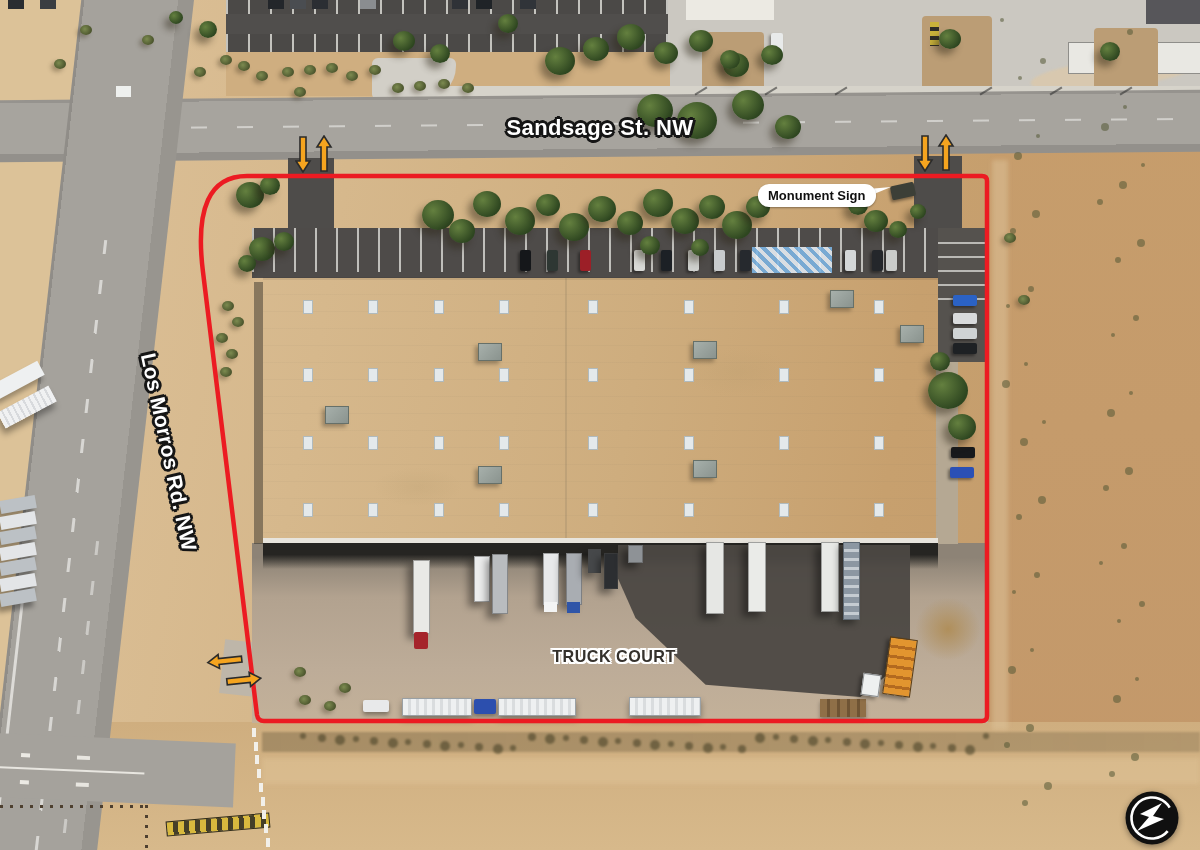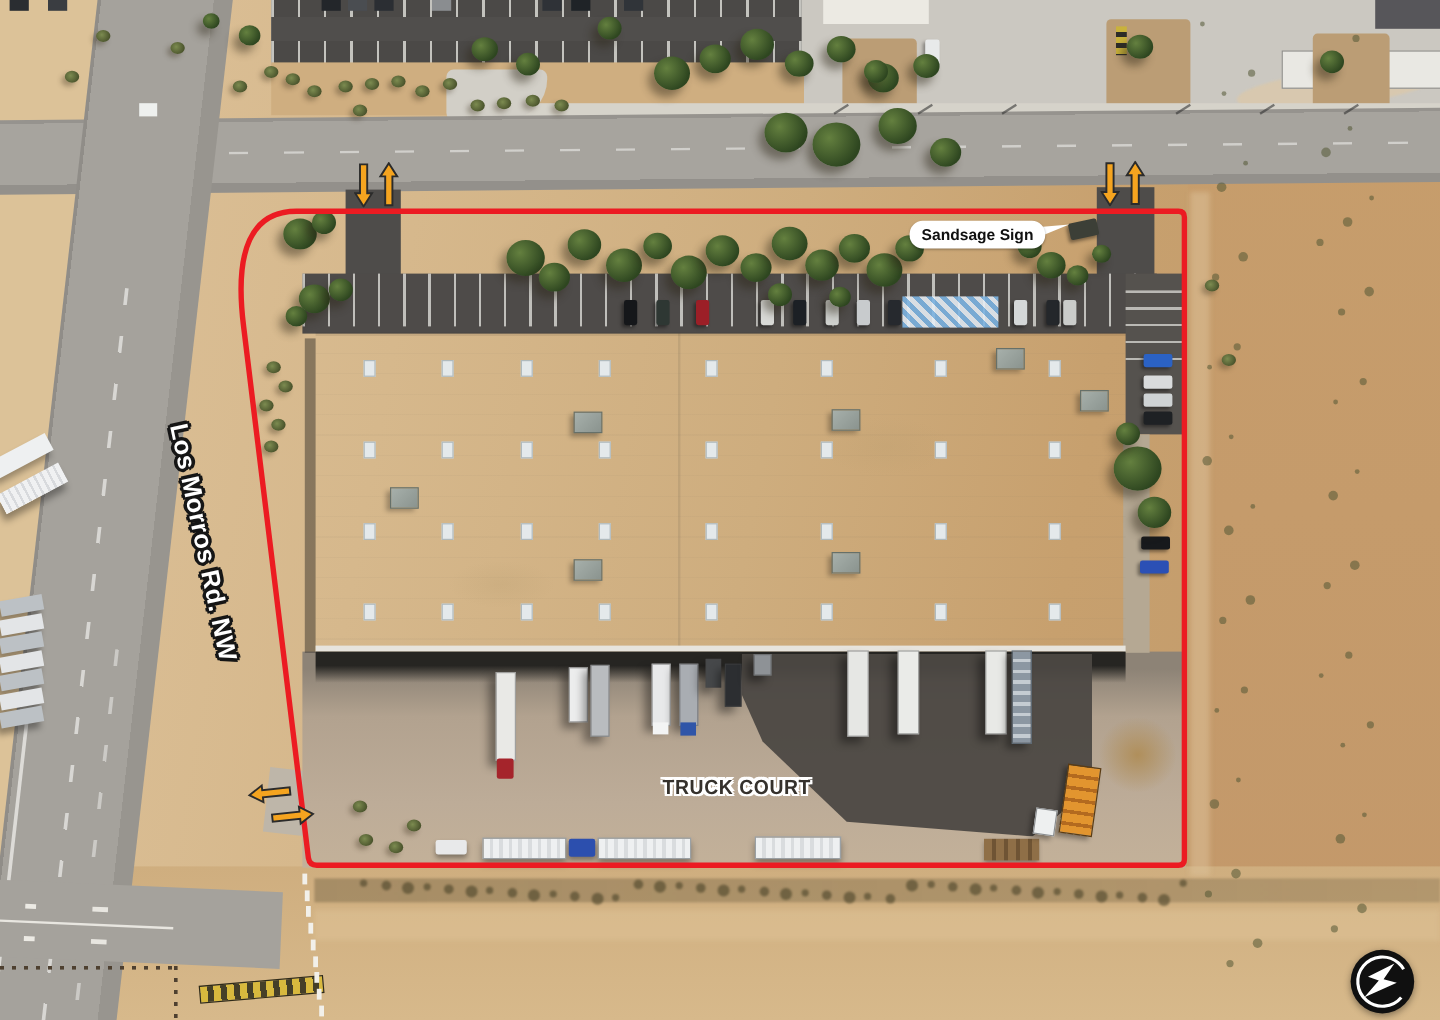--- a/index.html
+++ b/index.html
@@ -109,23 +109,24 @@
   </svg>
   <svg class="a" width="40" height="38" viewBox="0 0 40 38" style="left:917px;top:134px;z-index:40">
     <path d="M8 37 L1 26 H5 V2 H11 V26 H15 Z" fill="#F5A41F" stroke="#2B2B2B" stroke-width="1.6"></path>
     <path transform="translate(21,0)" d="M8 1 L15 12 H11 V36 H5 V12 H1 Z" fill="#F5A41F" stroke="#2B2B2B" stroke-width="1.6"></path>
   </svg>
   <svg class="a" width="56" height="44" viewBox="0 0 56 44" style="left:206px;top:650px;transform:rotate(-6deg);z-index:40">
     <path d="M3 10 L14 3 V7 H37 V13 H14 V17 Z" fill="#F5A41F" stroke="#2B2B2B" stroke-width="1.6"></path>
     <path transform="translate(10,21)" d="M44 10 L33 3 V7 H10 V13 H33 V17 Z" fill="#F5A41F" stroke="#2B2B2B" stroke-width="1.6"></path>
   </svg>
 
+  <div class="street" style="left:600px;top:128px;transform:translate(-50%,-50%)">Sandsage St. NW</div>
   <div class="street" style="left:169px;top:452px;font-size:21px;transform:translate(-50%,-50%) rotate(78deg)">Los Morros Rd. NW</div>
   <div class="court" style="left:614px;top:656px;transform:translate(-50%,-50%) scaleX(.95)">TRUCK COURT</div>
-  <div class="pill" style="left:758px;top:184px">Sandsage Sign</div>
+  <div class="pill" style="left:758px;top:184px">Monument Sign</div>
 
   <svg class="a" width="56" height="56" viewBox="0 0 56 56" style="left:1124px;top:790px;z-index:45;filter:drop-shadow(0 2px 3px rgba(0,0,0,.4))">
     <circle cx="28" cy="28" r="26.5" fill="#101010"></circle>
     <circle cx="28" cy="28" r="20.5" fill="none" stroke="#ffffff" stroke-width="2.6" stroke-dasharray="103 26" transform="rotate(40 28 28)"></circle>
     <path d="M38 13 L16 24 L25 27 L13 41 L40 29 L29 26 Z" fill="#ffffff"></path>
   </svg>
 <div style="position: absolute; left: 303px; top: 300px; width: 8px; height: 12px; background: rgb(228, 233, 235); border: 1px solid rgb(176, 186, 189); z-index: 3;"></div>
     <div style="position: absolute; left: 368px; top: 300px; width: 8px; height: 12px; background: rgb(228, 233, 235); border: 1px solid rgb(176, 186, 189); z-index: 3;"></div>
     <div style="position: absolute; left: 434px; top: 300px; width: 8px; height: 12px; background: rgb(228, 233, 235); border: 1px solid rgb(176, 186, 189); z-index: 3;"></div>
     <div style="position: absolute; left: 499px; top: 300px; width: 8px; height: 12px; background: rgb(228, 233, 235); border: 1px solid rgb(176, 186, 189); z-index: 3;"></div>

